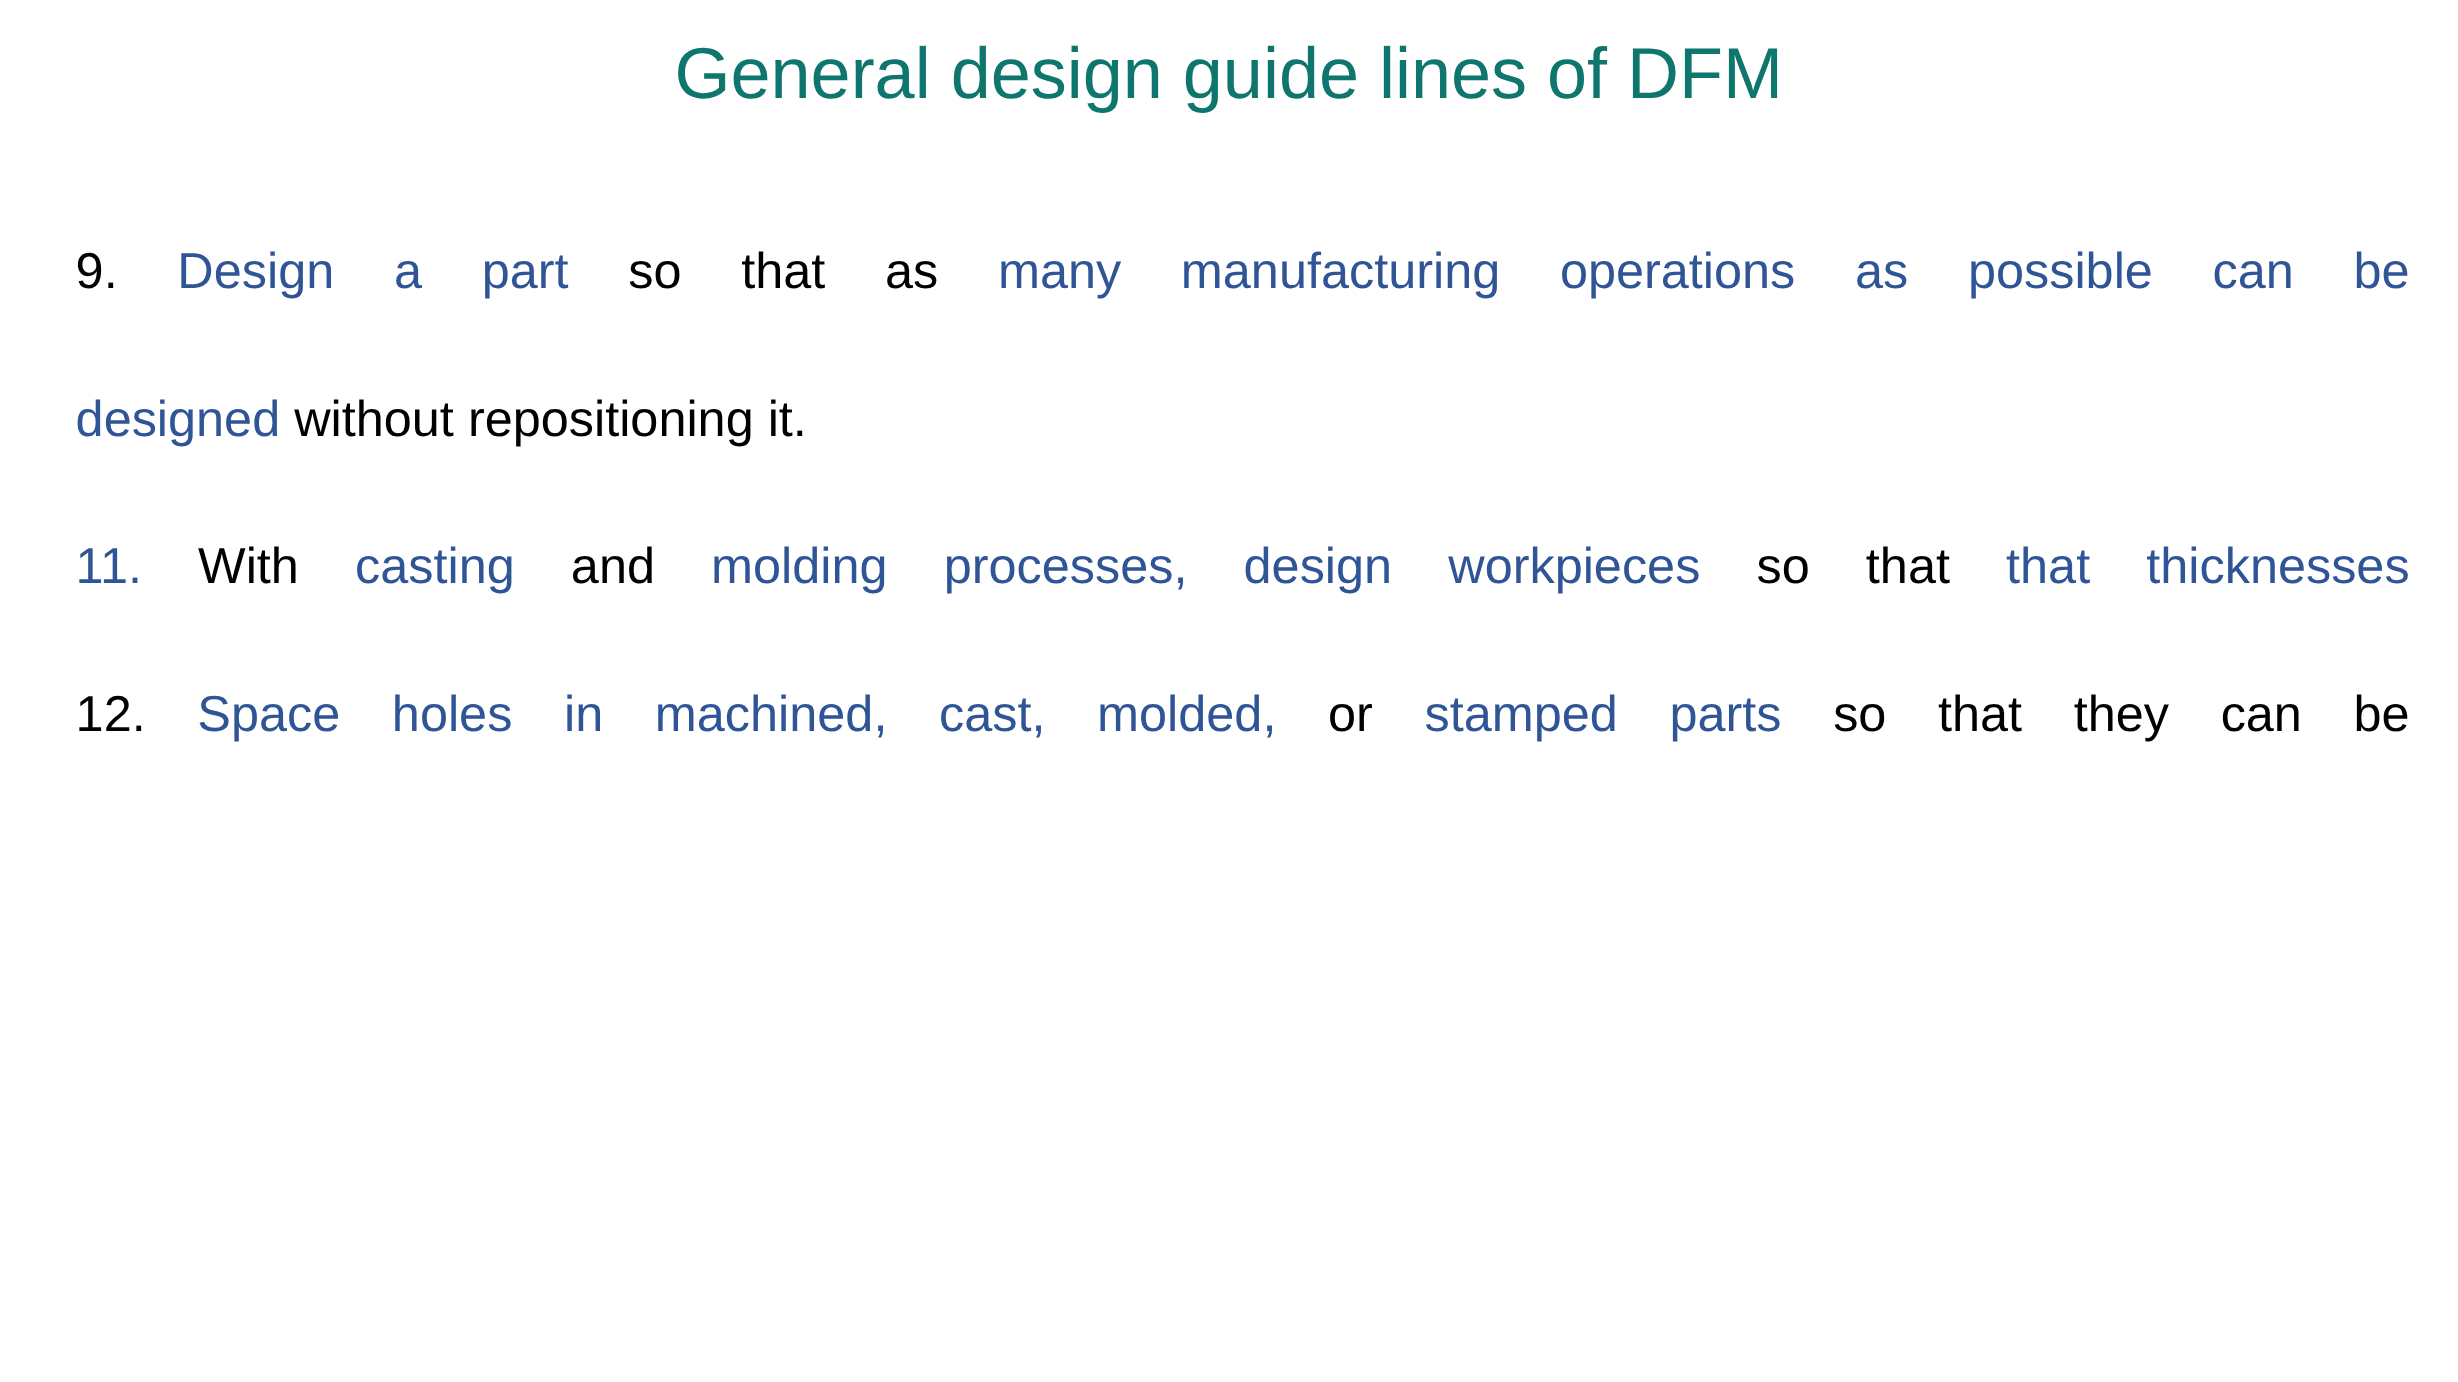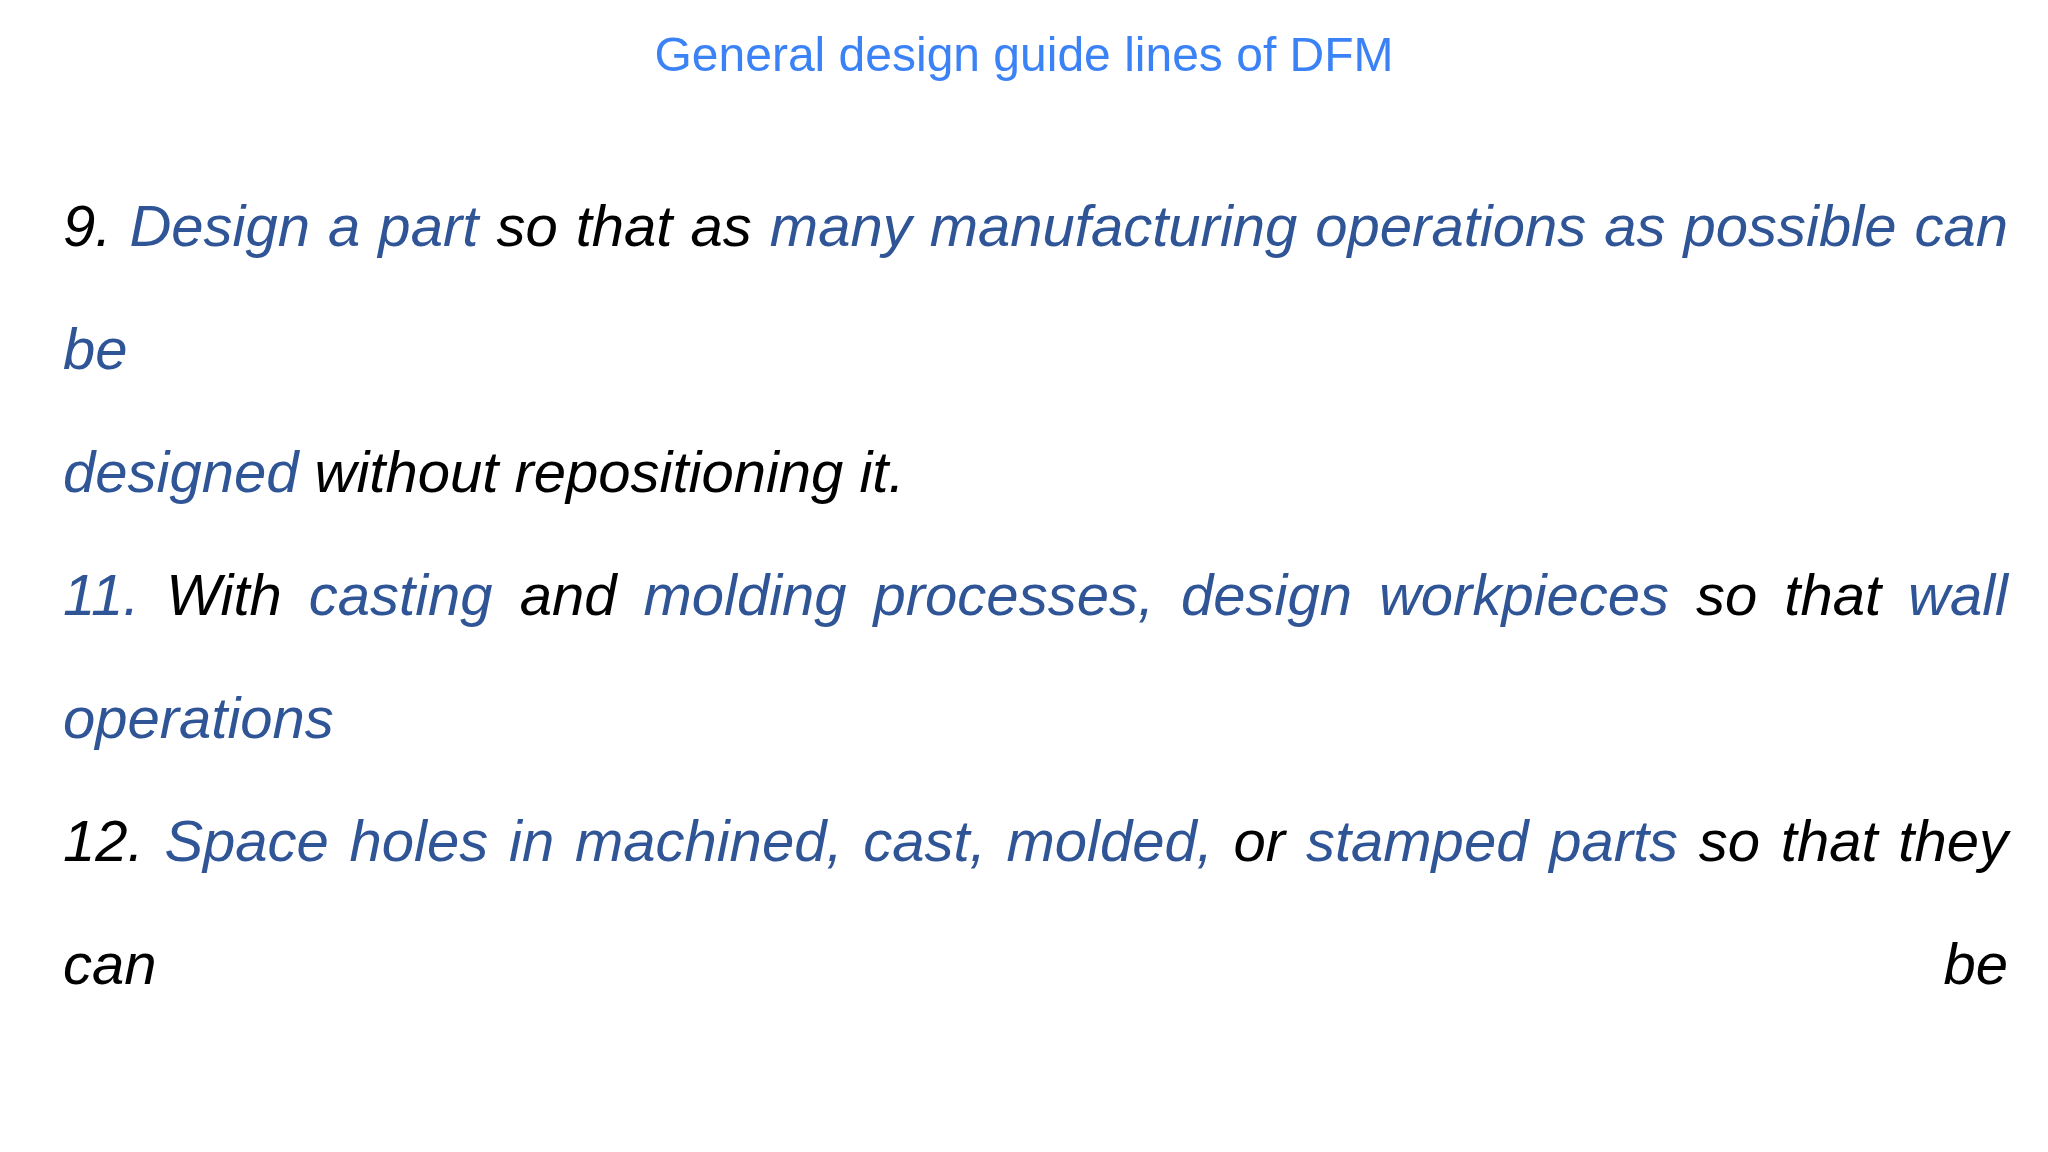--- a/index.html
+++ b/index.html
@@ -10,40 +10,39 @@
     width: 2048px;
     height: 1152px;
     background: #ffffff;
     font-family: "Liberation Sans", sans-serif;
     overflow: hidden;
     position: relative;
   }
   .title {
     margin: 26px 0 0 0;
     text-align: center;
-    font-size: 48px;
+    font-size: 60px;
     font-weight: 400;
-    color: #3b82f6;
+    color: #0f766e;
     line-height: 1.2;
   }
   .content {
     position: absolute;
     left: 63px;
     top: 164px;
     width: 1945px;
   }
   .para {
     margin: 0;
   }
   .line {
-    font-size: 58px;
+    font-size: 42px;
     line-height: 123px;
     color: #000000;
     text-align: left;
-    font-style: italic;
   }
   .line.just {
     text-align: justify;
     text-align-last: justify;
     text-justify: inter-word;
   }
   .seg.k { color: #000000; }
   .seg.b { color: #2f5597; }
 </style>
 </head>
@@ -52,18 +51,18 @@
 <h1 class="title">General design guide lines of DFM</h1>
 
 <div class="content">
     <div class="para">
       <div class="line just"><span class="seg k">9. </span><span class="seg b">Design a part</span><span class="seg k"> so that as </span><span class="seg b">many manufacturing operations as possible can be</span></div>
       <div class="line"><span class="seg b">designed</span><span class="seg k"> without repositioning it.</span></div>
     </div>
     <div class="para">
     </div>
     <div class="para">
-      <div class="line just"><span class="seg b">11.</span><span class="seg k"> With </span><span class="seg b">casting</span><span class="seg k"> and </span><span class="seg b">molding processes, design workpieces</span><span class="seg k"> so that </span><span class="seg b">wall operations</span></div>
+      <div class="line just"><span class="seg b">11.</span><span class="seg k"> With </span><span class="seg b">casting</span><span class="seg k"> and </span><span class="seg b">molding processes, design workpieces</span><span class="seg k"> so that </span><span class="seg b">that thicknesses</span></div>
     </div>
     <div class="para">
       <div class="line just"><span class="seg k">12. </span><span class="seg b">Space holes in machined, cast, molded,</span><span class="seg k"> or </span><span class="seg b">stamped parts</span><span class="seg k"> so that they can be</span></div>
     </div>
   </div>
 
 </body></html>

